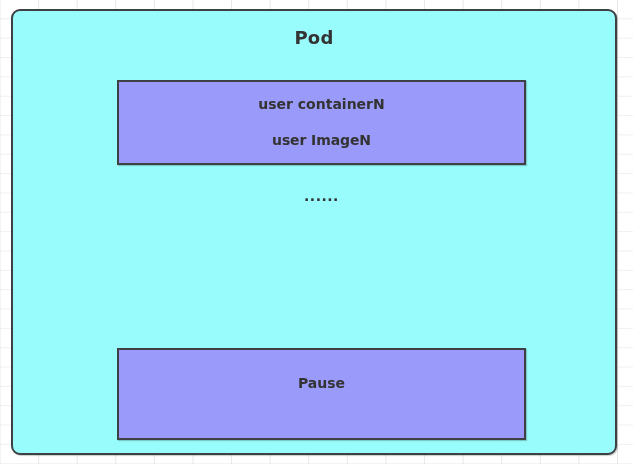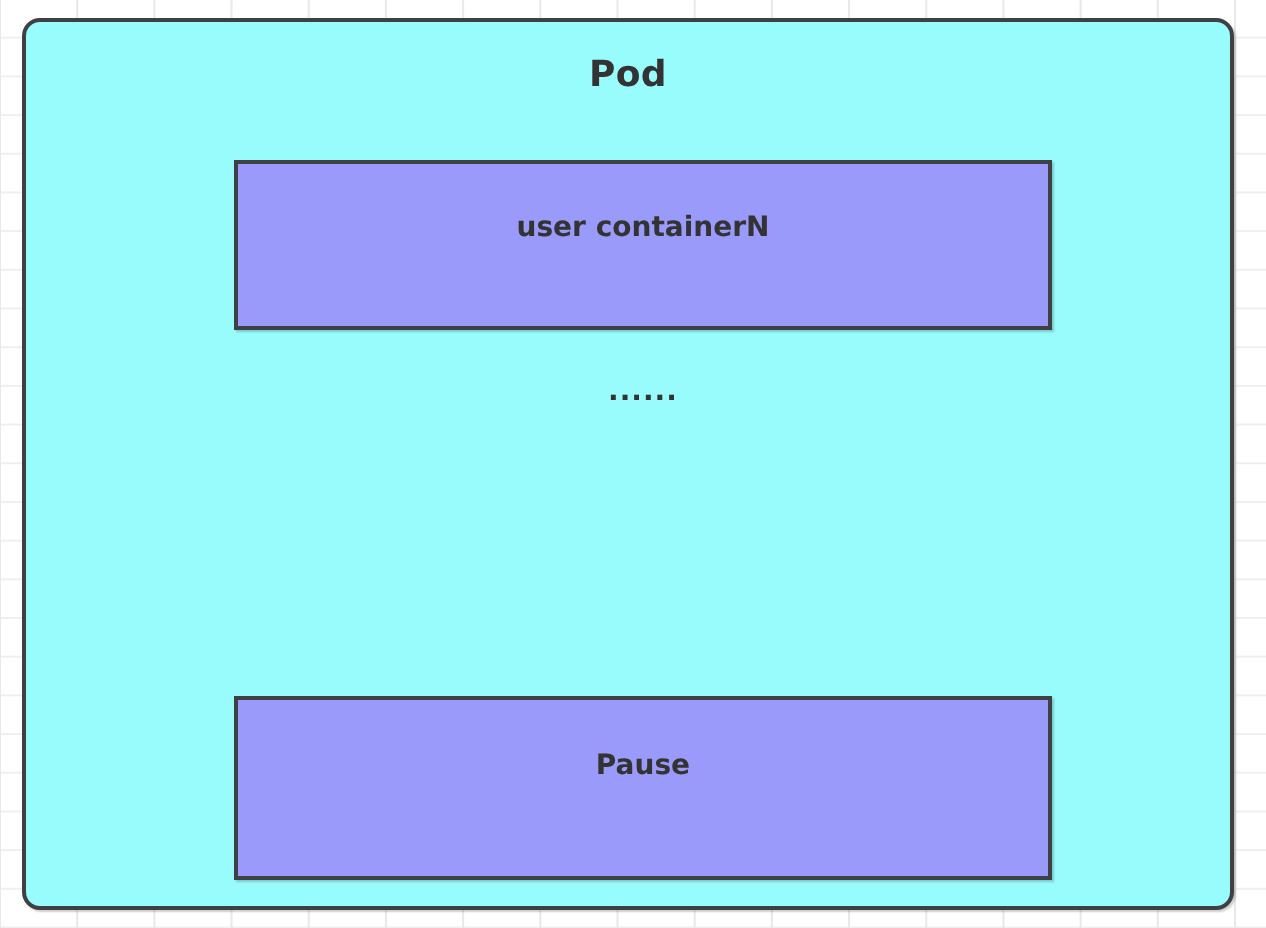--- a/index.html
+++ b/index.html
@@ -106,20 +106,21 @@
 <body>
 
 <div id="canvas">
 
   <div class="pod-box">
 
     <div class="pod-title">Pod</div>
 
     <div class="container-box box-n">
       <div class="box-line line-top">user containerN</div>
+      <div class="box-line image-name">user ImageN</div>
     </div>
 
     <div class="ellipsis">......</div>
 
 
     <div class="container-box box-pause">
       <div class="box-line line-top">Pause</div>
     </div>
 
   </div>

